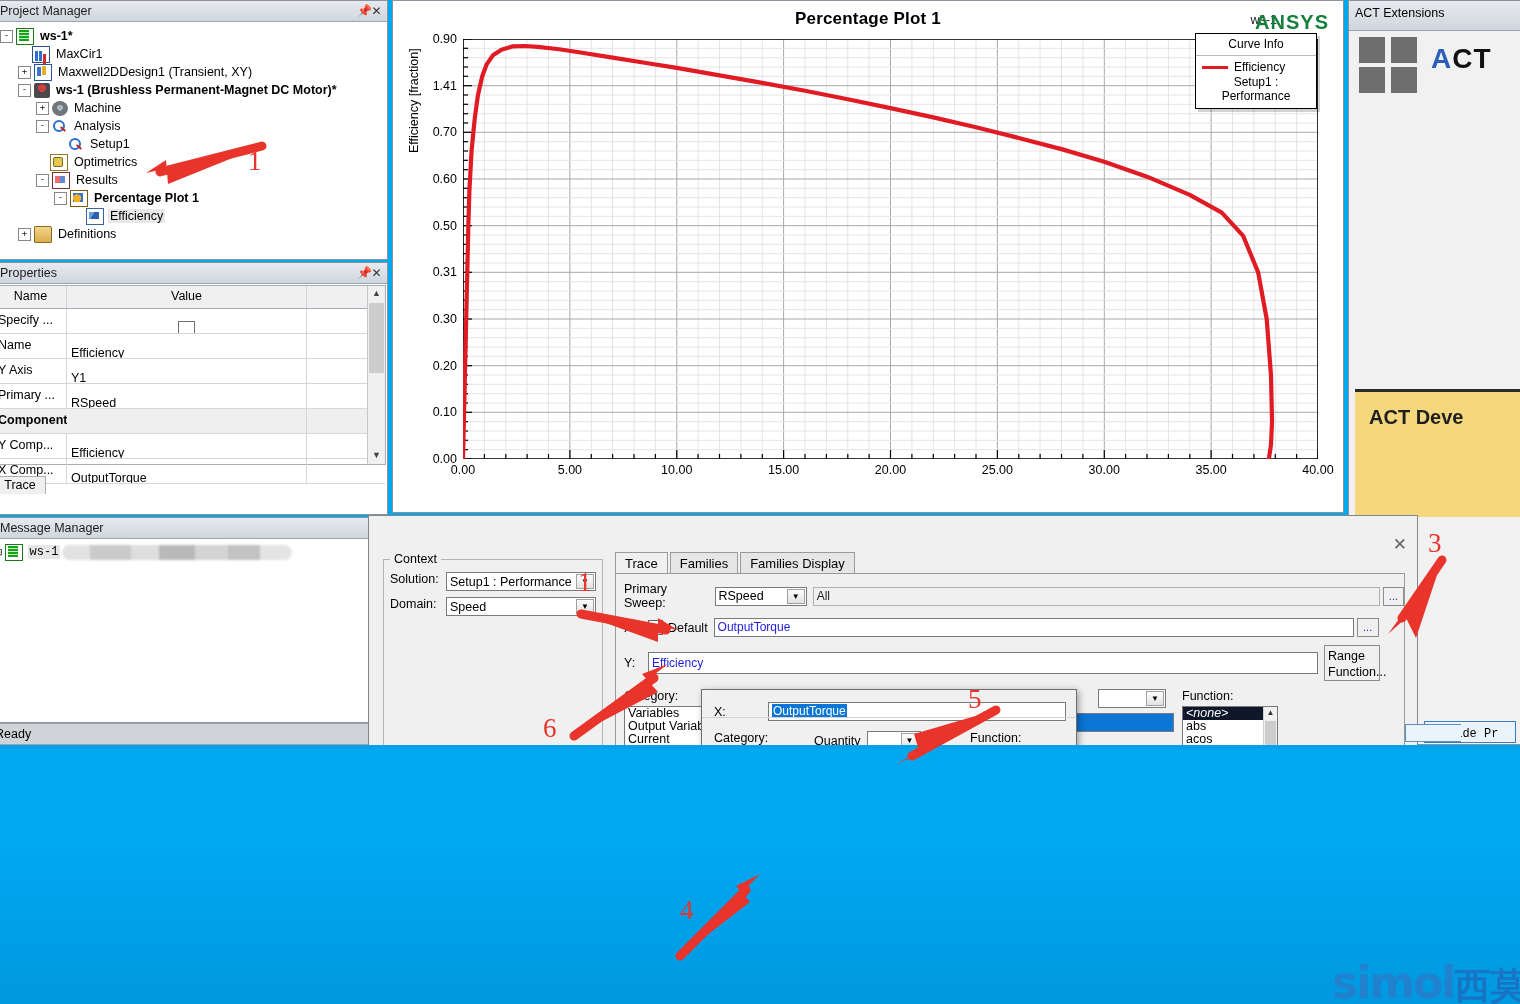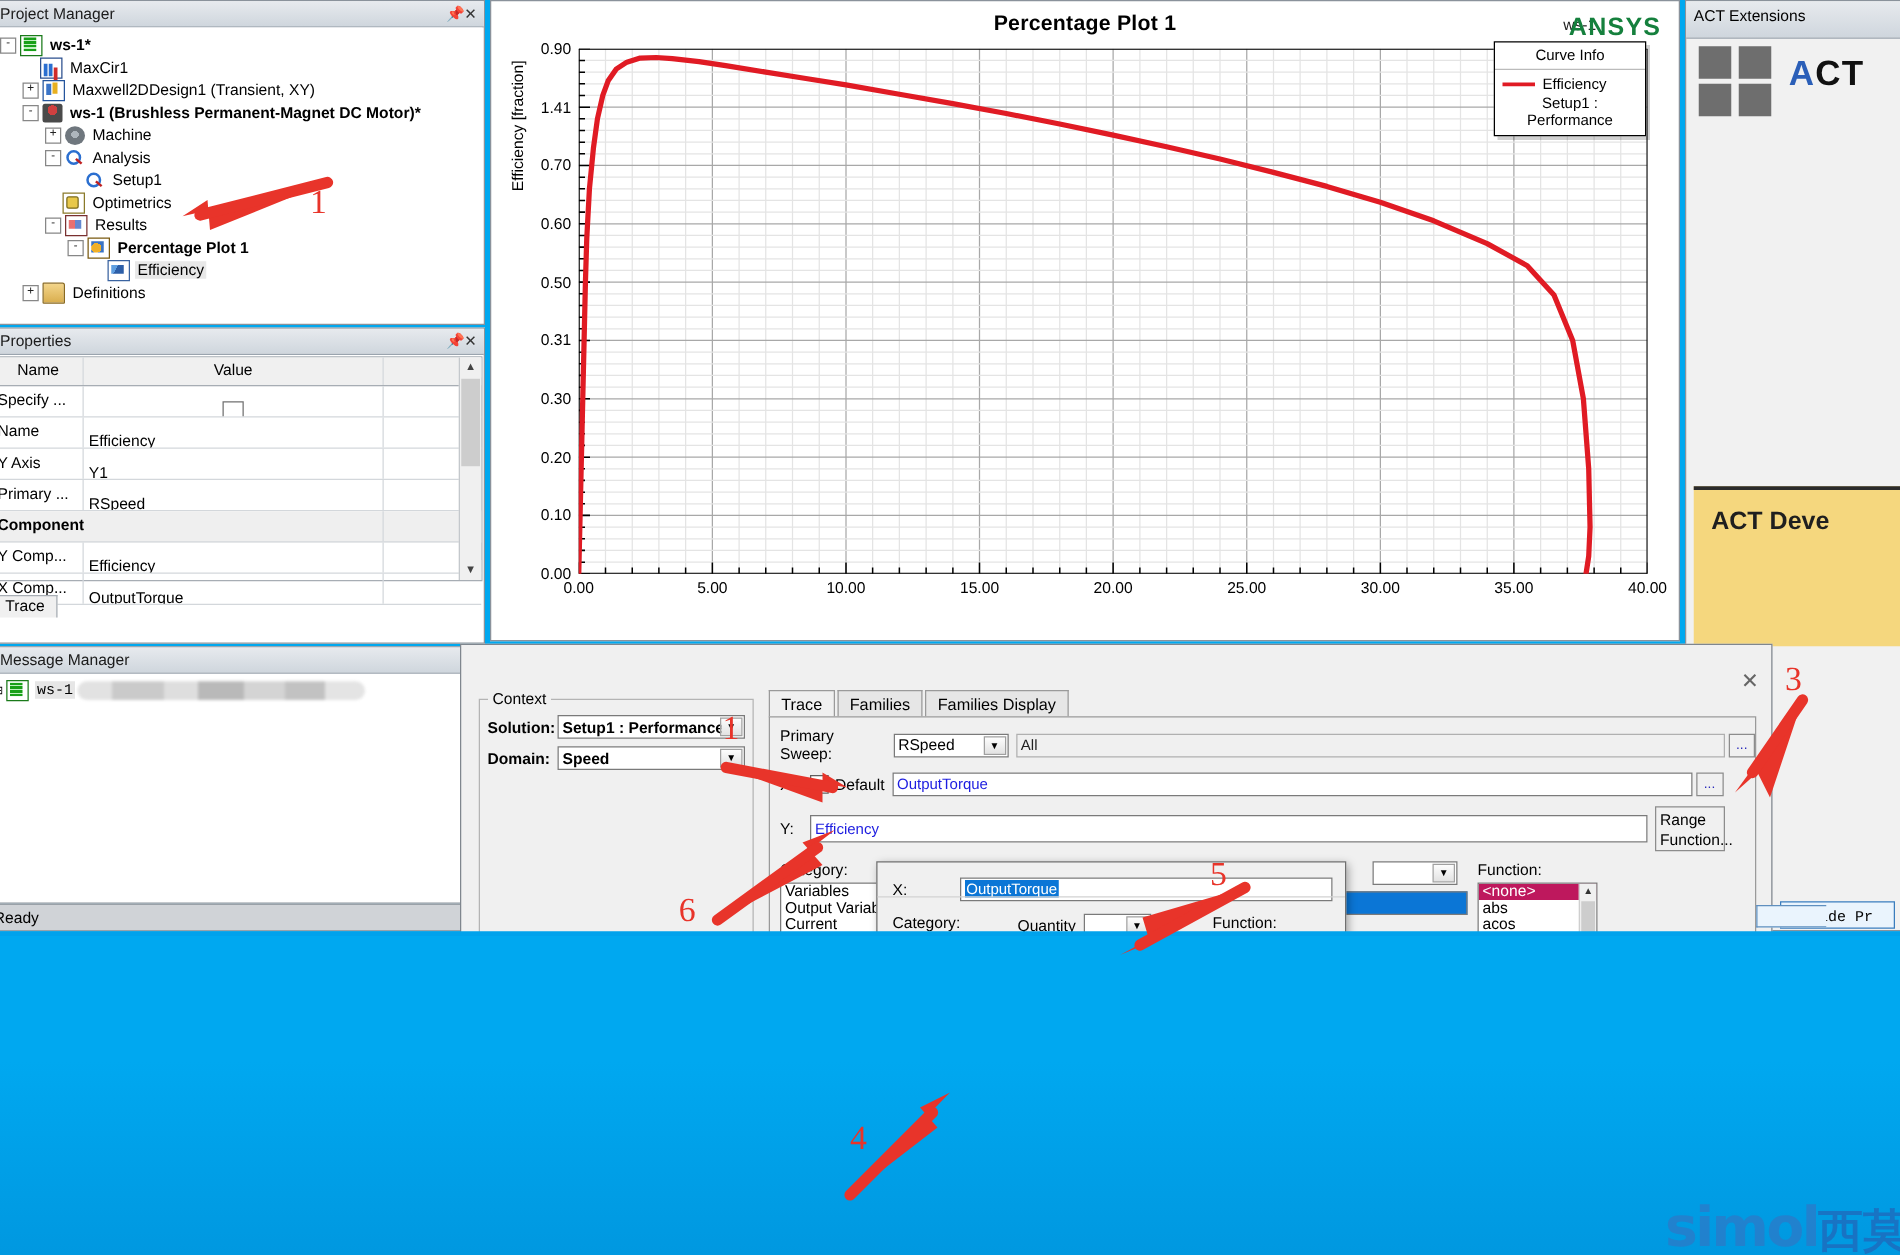--- a/index.html
+++ b/index.html
@@ -159,21 +159,21 @@
   .rpt-title .ic{width:17px;height:15px;margin:0 6px 0 8px;position:relative;
      background:#fff;border:1px solid #7a5a10;}
   .rpt-title .ic:after{content:"";position:absolute;left:2px;top:2px;width:11px;height:9px;
      background:radial-gradient(circle at 40% 60%,#f0b028 0 4px,#3b74c4 4px 100%);}
   .rpt-title .tx{font-size:13px;color:#777;}
   .rpt-close{position:absolute;right:10px;top:18px;font-size:17px;color:#666;cursor:default;}
 
   fieldset.ctx{position:absolute;left:14px;top:36px;width:218px;height:425px;
      border:1px solid #b4b4b4;margin:0;padding:0;background:transparent;}
   fieldset.ctx legend{font-size:12.5px;padding:0 4px;margin-left:6px;}
-  .fr{display:flex;align-items:center;margin:6px 0 0 6px;font-weight:bold;}
+  .fr{display:flex;margin:6px 0 0 6px;}
   .fr .flab{width:56px;font-size:12.5px;}
   .combo{height:19px;background:#fff;border:1px solid #7a7a7a;box-sizing:border-box;
      display:flex;align-items:center;font-size:12.5px;padding-left:3px;position:relative;}
   .combo .cb{position:absolute;right:1px;top:1px;bottom:1px;width:16px;
      background:linear-gradient(#fdfdfd,#e2e2e2);border:1px solid #a0a0a0;
      display:flex;align-items:center;justify-content:center;font-size:8px;}
 
   .tabstrip{position:absolute;left:246px;top:36px;right:12px;height:22px;}
   .tab{float:left;height:22px;padding:3px 9px 0;font-size:13px;box-sizing:border-box;
      border:1px solid #9a9a9a;border-bottom:none;background:#e6e6e6;margin-right:2px;}
@@ -187,21 +187,21 @@
   .txtbox.flat{background:#f0f0f0;border:1px solid #b0b0b0;color:#222;}
   .dotsbtn{width:22px;height:19px;background:#f0f0f0;border:1px solid #8c8c8c;
      font-size:11px;color:#2b2bbb;text-align:center;line-height:16px;box-sizing:border-box;}
   .rngbtn{width:56px;height:36px;background:#f0f0f0;border:1px solid #8c8c8c;
      font-size:12.5px;line-height:16px;padding:2px 0 0 3px;box-sizing:border-box;}
   .ckbox{width:13px;height:13px;border:1px solid #5f5f5f;background:#fff;
      display:inline-block;margin-right:5px;}
   .listbox{background:#fff;border:1px solid #7a7a7a;box-sizing:border-box;overflow:hidden;
      font-size:12.5px;}
   .li{padding:0 3px;height:13px;line-height:13px;white-space:nowrap;}
-  .li.sel{background:#be185d;color:#fff;}
+  .li.sel{background:#0f172a;color:#fff;font-style:italic;}
   .sbar{position:absolute;right:0;top:0;bottom:0;width:13px;background:#f0f0f0;
      border-left:1px solid #cfcfcf;}
   .sbar .a{height:13px;text-align:center;font-size:8px;line-height:12px;color:#333;}
   .sbar .th{position:absolute;left:1px;right:1px;background:#cdcdcd;}
 
   
   #selx{position:absolute;left:332px;top:173px;width:376px;height:290px;background:#f0f0f0;
      border:1px solid #6f6f6f;box-sizing:border-box;box-shadow:2px 2px 7px rgba(0,0,0,.35);}
   #selx .stitle{height:25px;font-size:13.5px;padding:5px 0 0 9px;position:relative;}
   #selx .xbtn{position:absolute;right:4px;top:3px;width:24px;height:19px;background:#c23b3b;

